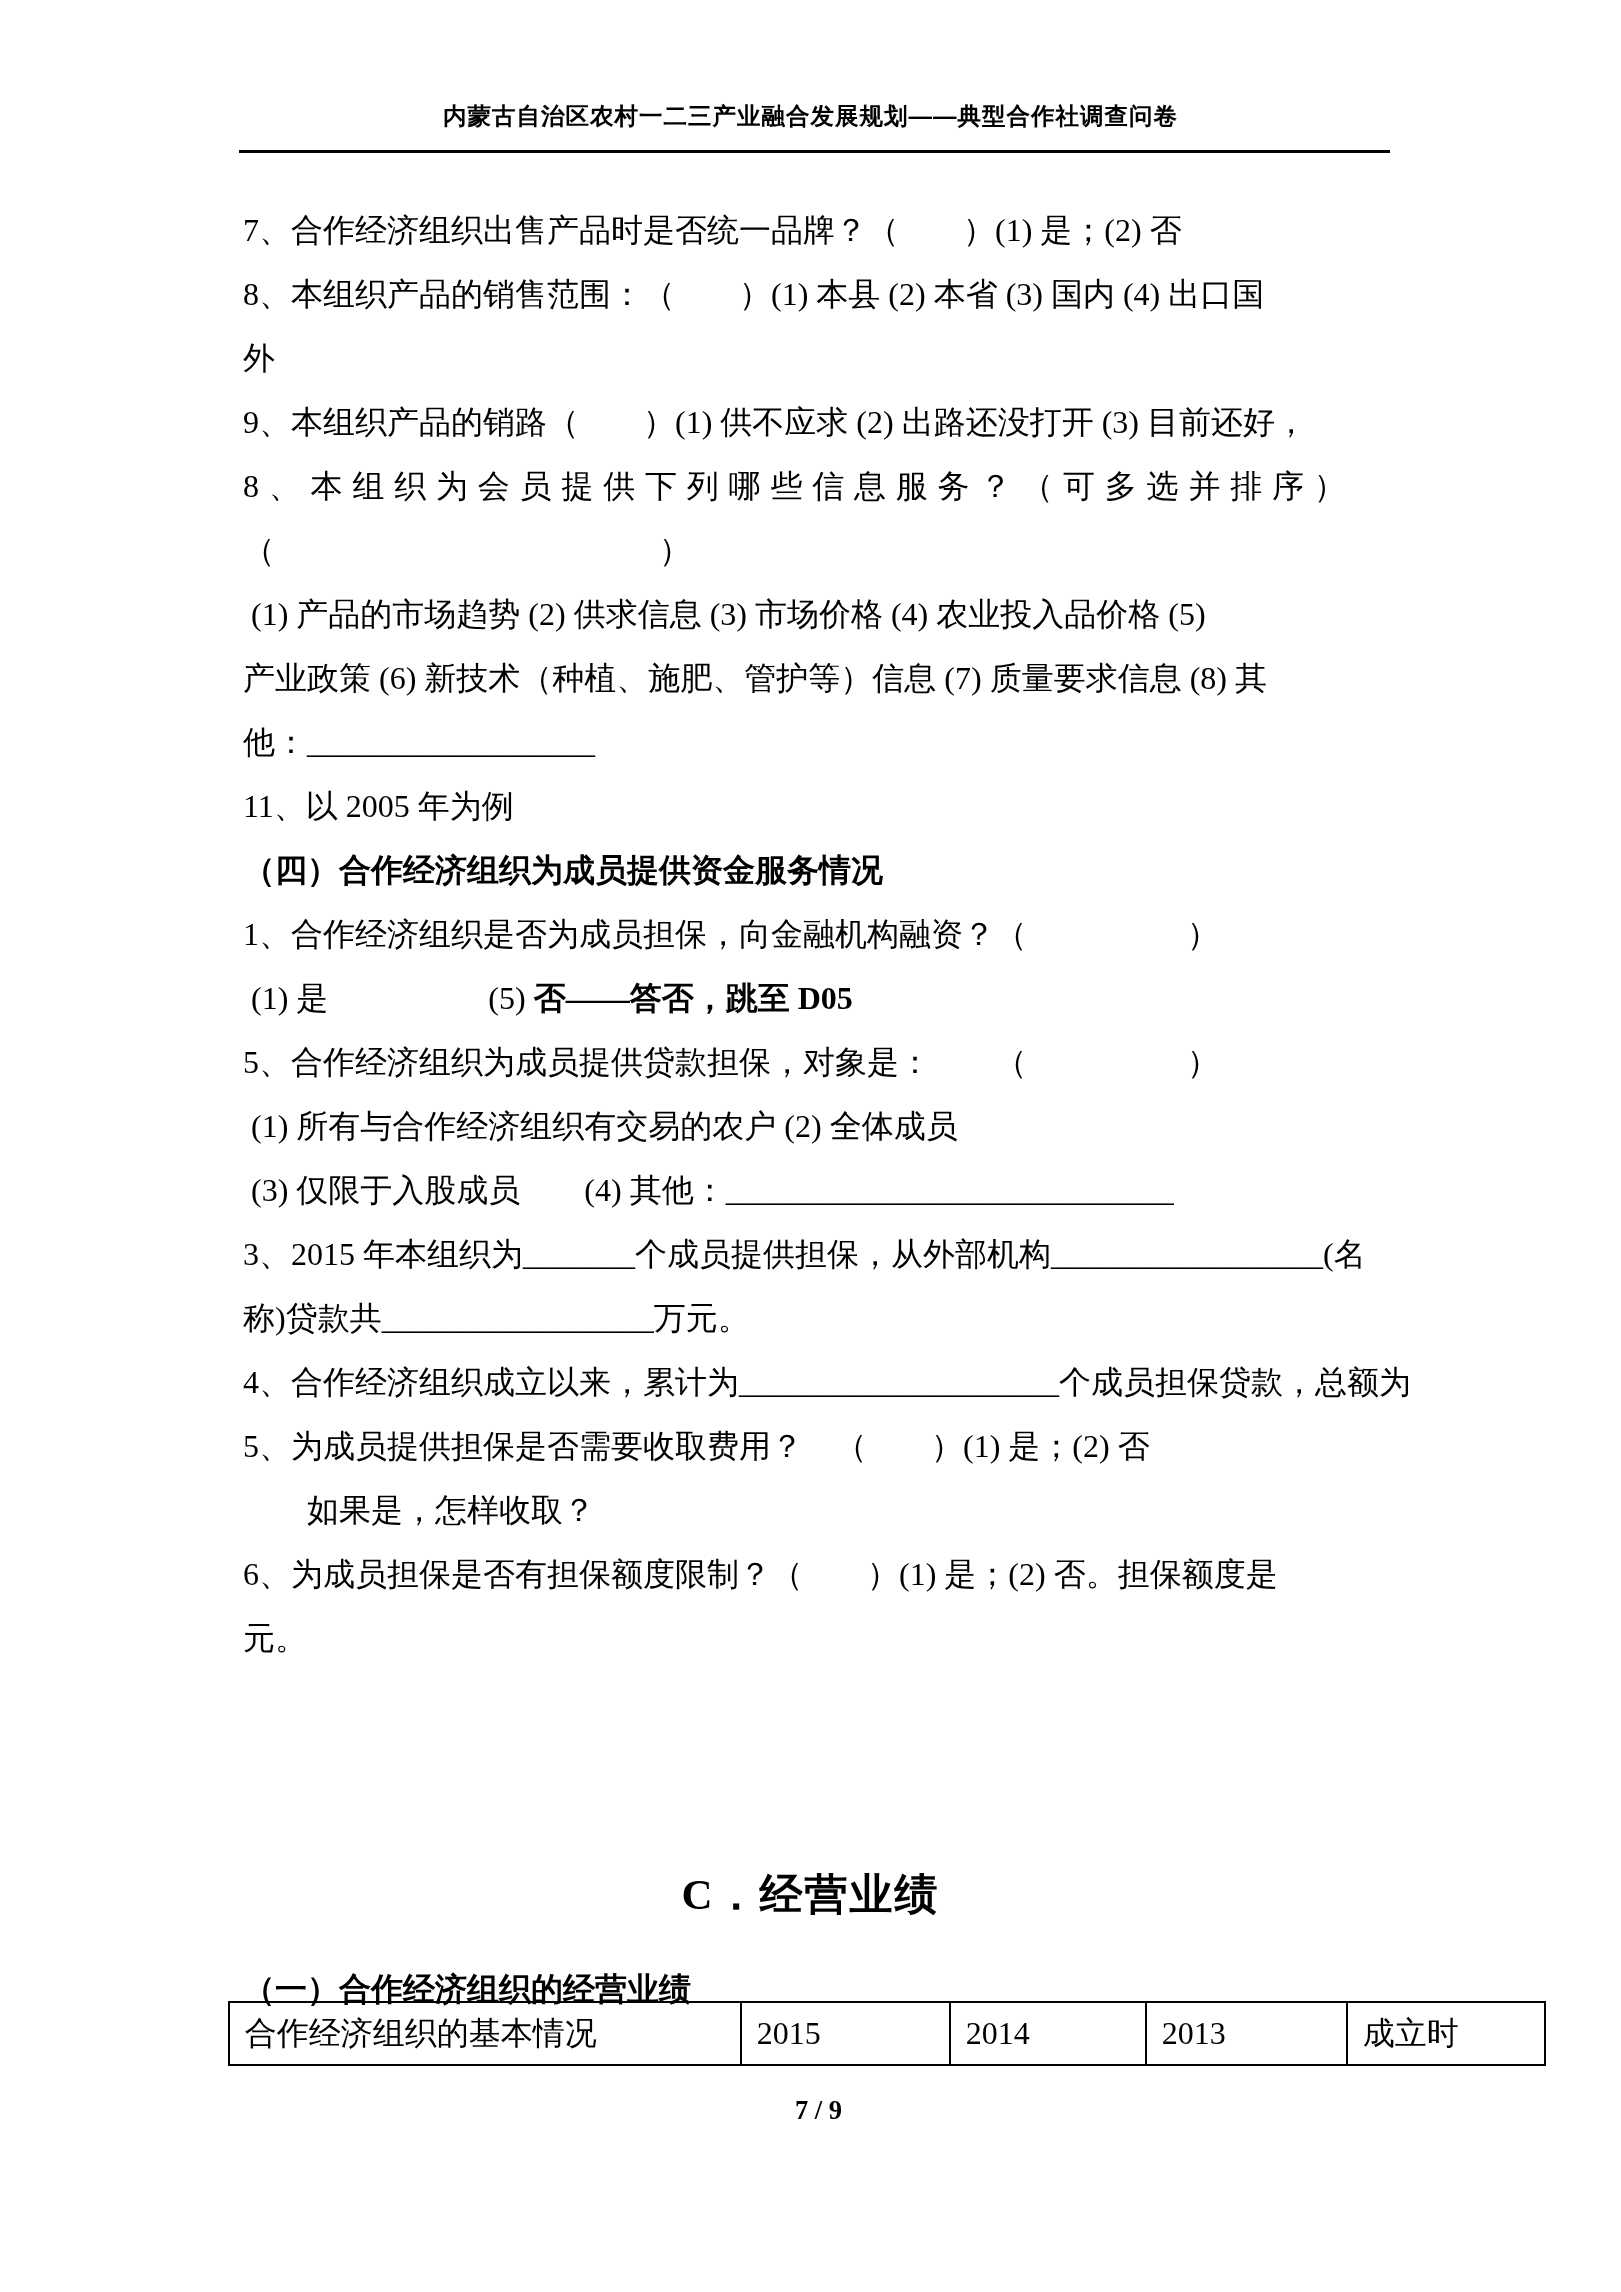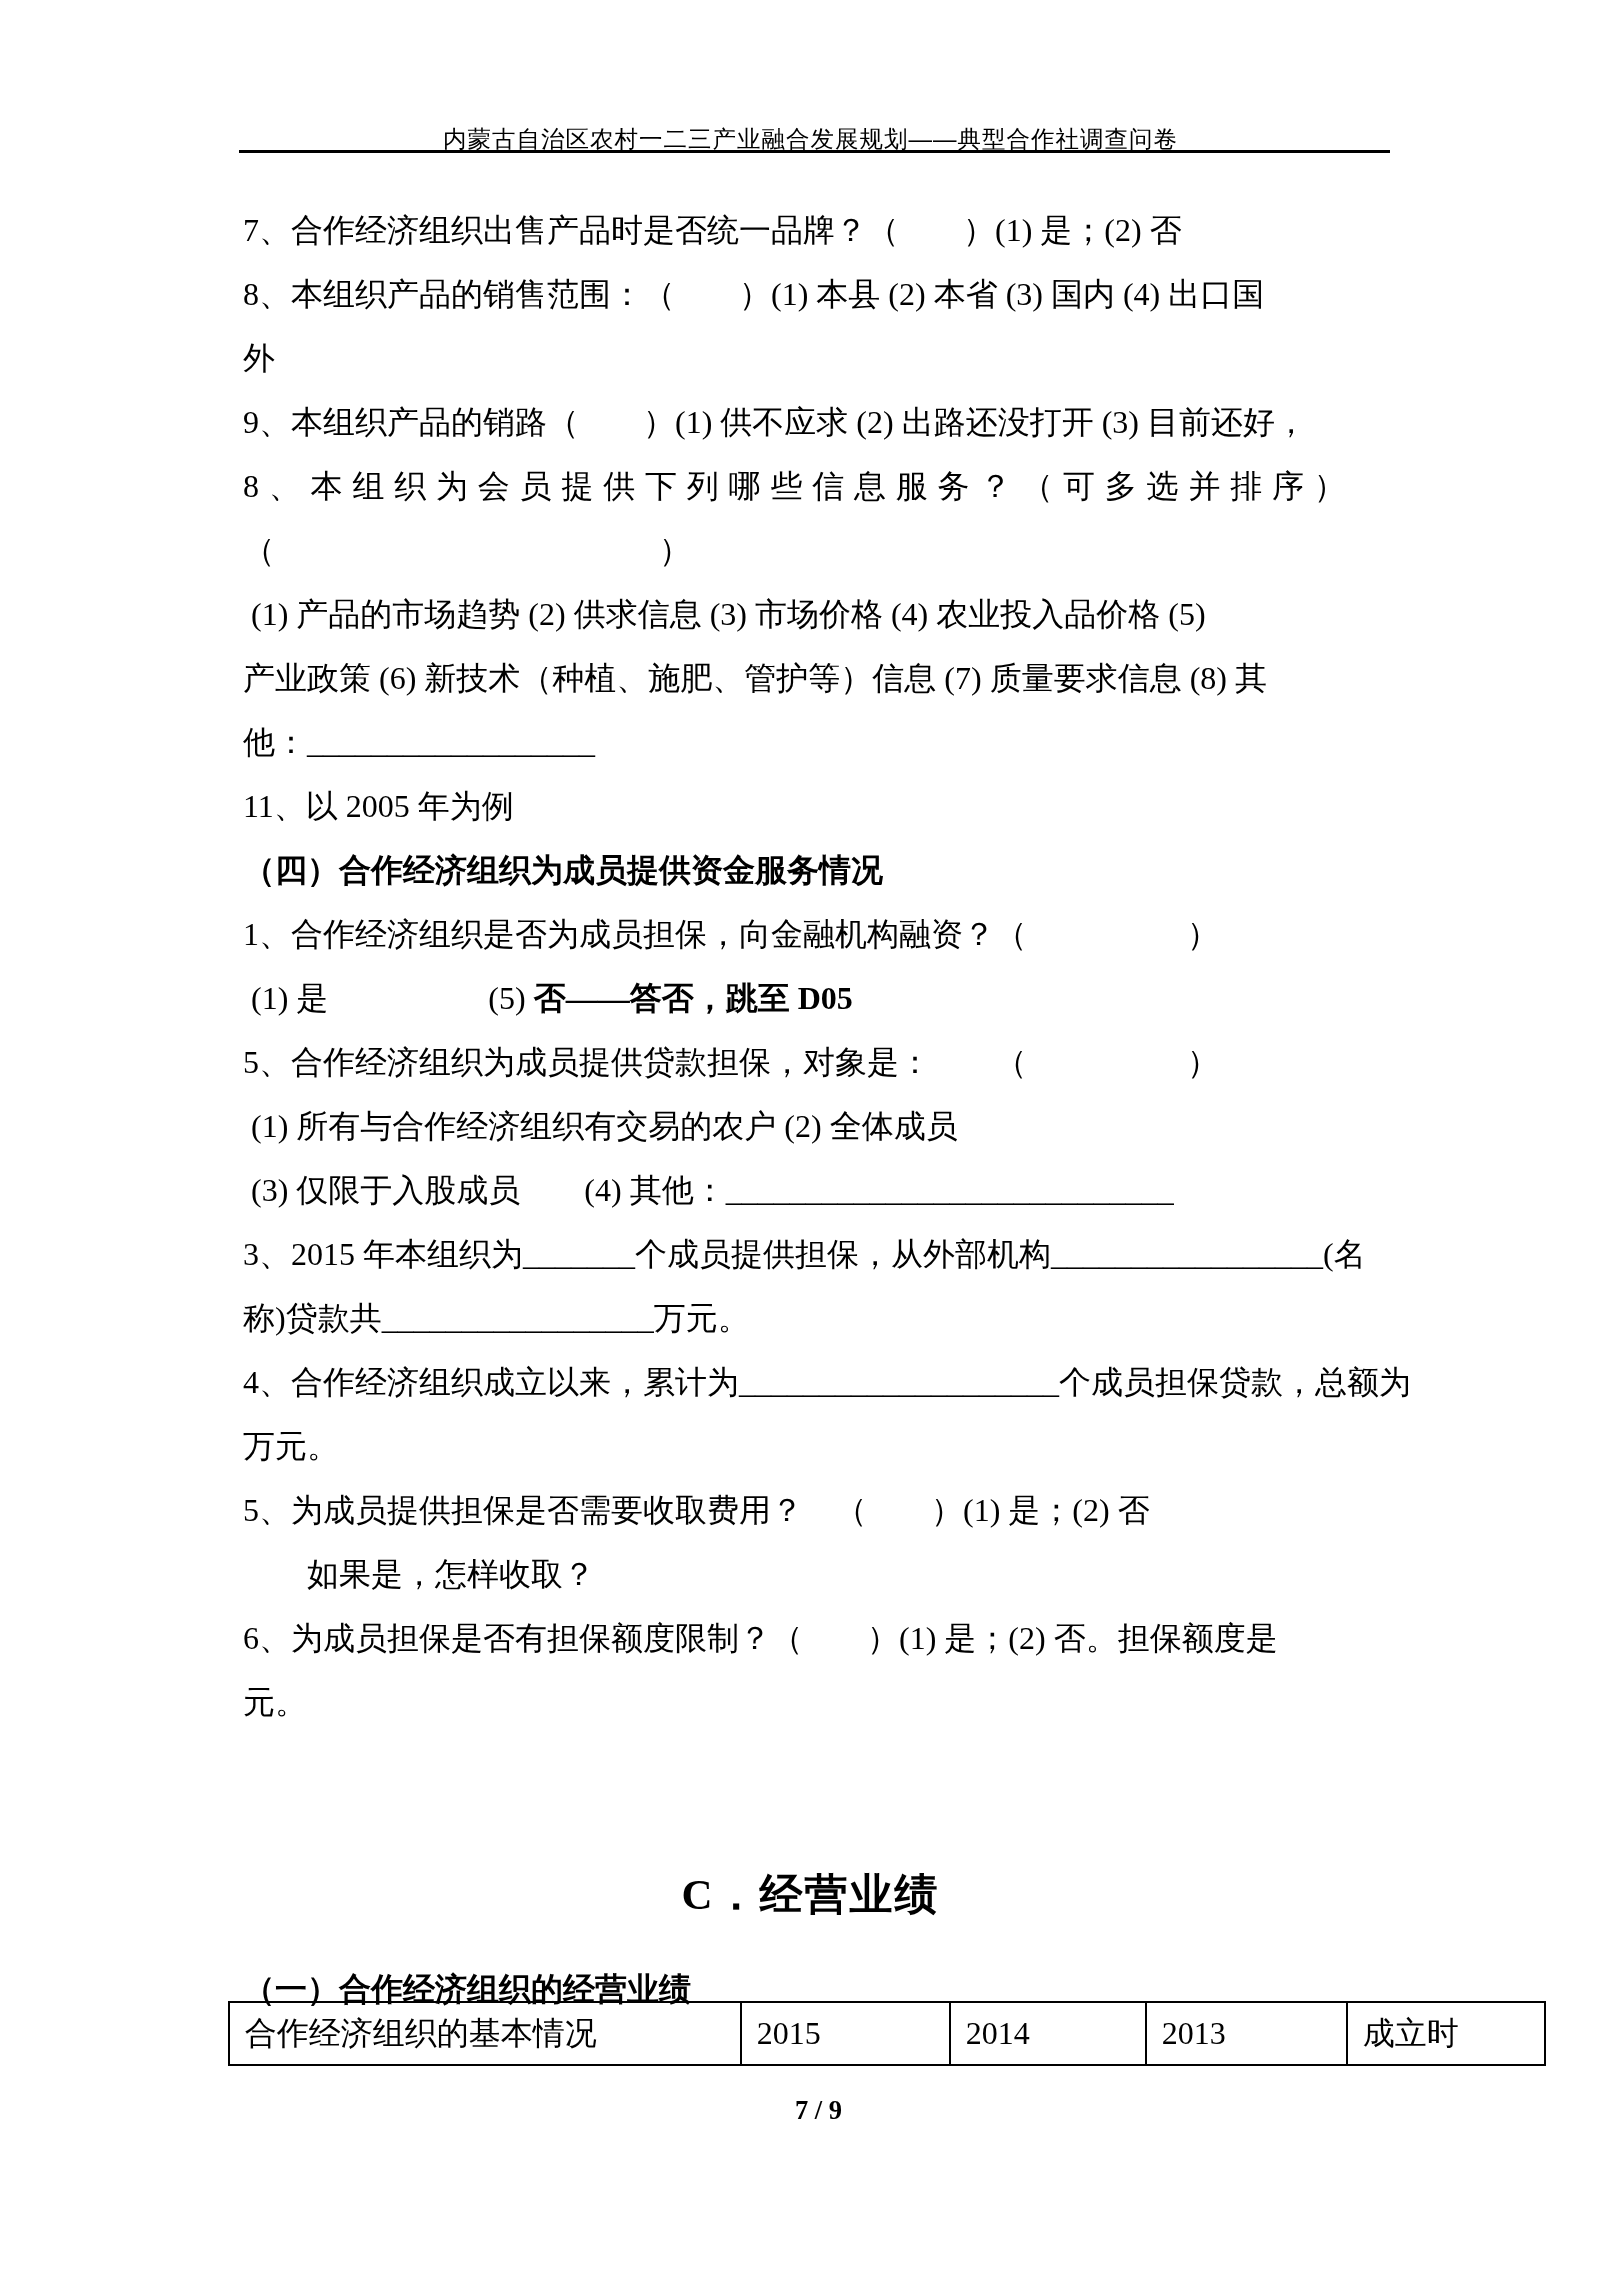--- a/index.html
+++ b/index.html
@@ -8,25 +8,25 @@
     width: 1621px;
     height: 2293px;
     margin: 0 auto;
     background: #ffffff;
     color: #000000;
     font-family: "Liberation Serif", "DejaVu Serif", serif;
     overflow: hidden;
   }
   .header-title {
     position: absolute;
-    top: 120px; left: 0; width: 100%;
+    top: 97px; left: 0; width: 100%;
     height: 39px; line-height: 39px;
     text-align: center;
     font-family: "Liberation Sans", "DejaVu Sans", sans-serif;
-    font-weight: 400;
+    font-weight: 700;
     font-size: 23.5px;
     letter-spacing: 1px;
   }
   .header-rule {
     position: absolute;
     top: 150px; left: 239px; width: 1151px; height: 2.9px;
     background: #000000;
   }
   .body-lines {
     position: absolute;
@@ -111,21 +111,20 @@
     <div class="line">11、以 2005 年为例</div>
     <div class="line sec-heading">（四）合作经济组织为成员提供资金服务情况</div>
     <div class="line">1、合作经济组织是否为成员担保，向金融机构融资？（　　　　　）</div>
     <div class="line"><span> (1) 是　　　　　(5) </span><span class="b">否——答否，跳至 D05</span></div>
     <div class="line">5、合作经济组织为成员提供贷款担保，对象是：　　（　　　　　）</div>
     <div class="line"> (1) 所有与合作经济组织有交易的农户 (2) 全体成员</div>
     <div class="line"> (3) 仅限于入股成员　　(4) 其他：____________________________</div>
     <div class="line">3、2015 年本组织为_______个成员提供担保，从外部机构_________________(名</div>
     <div class="line">称)贷款共_________________万元。</div>
     <div class="line">4、合作经济组织成立以来，累计为____________________个成员担保贷款，总额为</div>
-    <div class="line">万元。</div>
     <div class="line">5、为成员提供担保是否需要收取费用？　（　　）(1) 是；(2) 否</div>
     <div class="line">　　如果是，怎样收取？</div>
     <div class="line">6、为成员担保是否有担保额度限制？（　　）(1) 是；(2) 否。担保额度是</div>
     <div class="line">元。</div>
   </div>
 
   <div class="section-c">C．经营业绩</div>
   <div class="subsection">（一）合作经济组织的经营业绩</div>
 
   <table class="perf">

